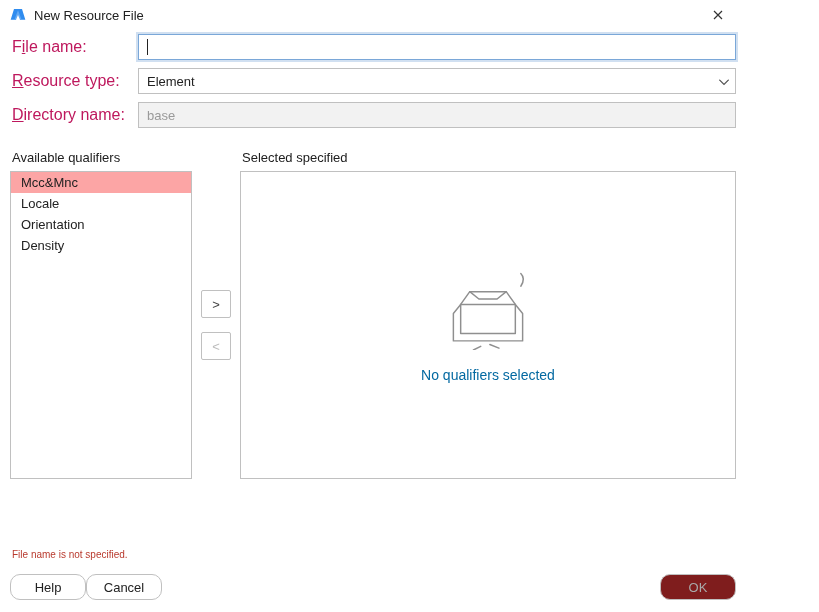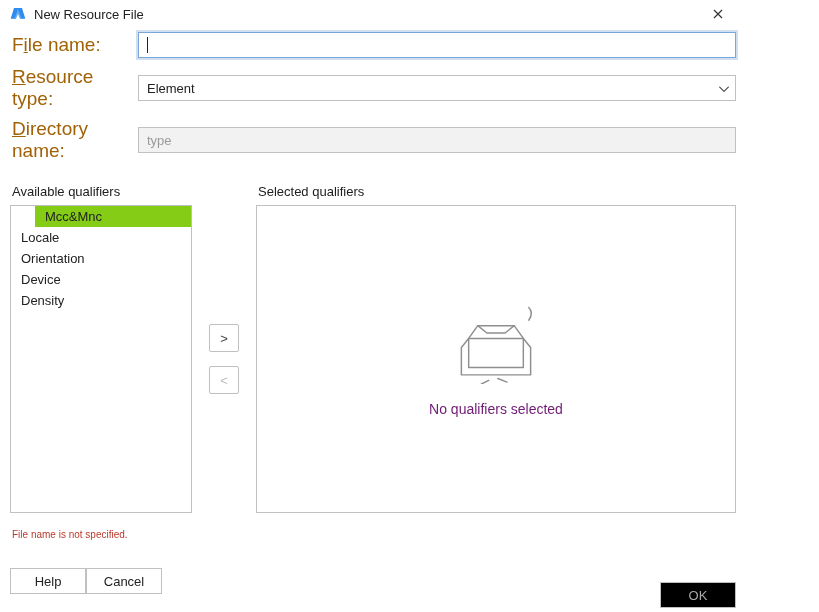--- a/index.html
+++ b/index.html
@@ -31,22 +31,22 @@
   }
   .form-area {
     padding: 4px 10px 0 10px;
   }
   .form-row {
     display: flex; align-items: center;
     margin-bottom: 8px;
   }
   .form-row .lbl {
     width: 128px;
-    color: #a16207;
-    font-size: 19px;
+    color: #be185d;
+    font-size: 16px;
     padding-left: 2px;
   }
   .form-row .lbl .u { text-decoration: underline; }
   .field {
     flex: 1;
     height: 26px;
     border: 1px solid #c0c0c0;
     background: #fff;
     display: flex; align-items: center;
     padding: 0 8px;
@@ -71,39 +71,37 @@
     position: absolute; right: 6px; top: 50%; transform: translateY(-50%);
     color: #555;
   }
 
   .qual-area {
     flex: 1;
     padding: 14px 10px 0 10px;
     display: grid;
     grid-template-columns: 182px 48px 1fr;
     grid-template-rows: auto 1fr;
-    column-gap: 8px;
   }
   .qa-head-left { grid-column: 1; grid-row: 1; padding-bottom: 6px; padding-left: 2px; }
   .qa-head-right { grid-column: 3; grid-row: 1; padding-bottom: 6px; padding-left: 2px; }
   .qa-left {
     grid-column: 1; grid-row: 2;
     border: 1px solid #c0c0c0;
     background: #fff;
     height: 308px;
     overflow: auto;
   }
   .qa-left .item {
     padding: 3px 10px;
     font-size: 13px;
     color: #222;
   }
   .qa-left .item.selected {
-    background: #84cc16;
-    margin-left: 24px;
+    background: #fca5a5;
   }
   .qa-mid {
     grid-column: 2; grid-row: 2;
     display: flex; flex-direction: column; align-items: center; justify-content: center;
     gap: 14px;
     height: 308px;
   }
   .sq-btn {
     width: 30px; height: 28px;
     border: 1px solid #c0c0c0;
@@ -118,43 +116,43 @@
     grid-column: 3; grid-row: 2;
     border: 1px solid #c0c0c0;
     background: #fff;
     height: 308px;
     display: flex; flex-direction: column; align-items: center; justify-content: center;
     color: #444;
   }
   .qa-right .empty-text {
     margin-top: 14px;
     font-size: 14px;
-    color: #701a75;
+    color: #0369a1;
   }
 
   .error-line {
     padding: 16px 12px 0 12px;
     color: #b93a2e;
     font-size: 10px;
   }
 
   .button-bar {
     padding: 14px 10px 12px 10px;
     display: flex; align-items: center;
   }
   .btn {
     height: 26px; min-width: 76px;
     border: 1px solid #c0c0c0; background: #fff;
-    border-radius: 0;
+    border-radius: 10px;
     display: inline-flex; align-items: center; justify-content: center;
     font-size: 13px; color: #222;
     padding: 0 14px;
   }
   .btn + .btn { margin-left: 0; }
-  .btn.disabled { color: #a9a9a9; background: #000000; margin-top: 28px; }
+  .btn.disabled { color: #a9a9a9; background: #7f1d1d; }
   .button-bar .spacer { flex: 1; }
 </style>
 </head>
 <body>
 
 <div class="dialog">
 
   <div class="titlebar">
     <span class="app-icon">
       <svg viewBox="0 0 24 24" width="16" height="16">
@@ -196,35 +194,34 @@
         </span>
       </div>
     </div>
 
 
     <div class="form-row">
       <div class="lbl">
         <span></span><span class="u">D</span><span>irectory name:</span>
       </div>
       <div class="field readonly">
-        <span>type</span>
+        <span>base</span>
       </div>
     </div>
 
   </div>
 
   <div class="qual-area">
     <div class="qa-head-left">Available qualifiers</div>
-    <div class="qa-head-right">Selected qualifiers</div>
+    <div class="qa-head-right">Selected specified</div>
 
     <div class="qa-left" id="qa-list">
         <div class="item selected">Mcc&amp;Mnc</div>
         <div class="item">Locale</div>
         <div class="item">Orientation</div>
-        <div class="item">Device</div>
         <div class="item">Density</div>
       </div>
 
     <div class="qa-mid">
       <div class="sq-btn">
           <span>&gt;</span>
         </div>
       <div class="sq-btn disabled">
           <span>&lt;</span>
         </div>

